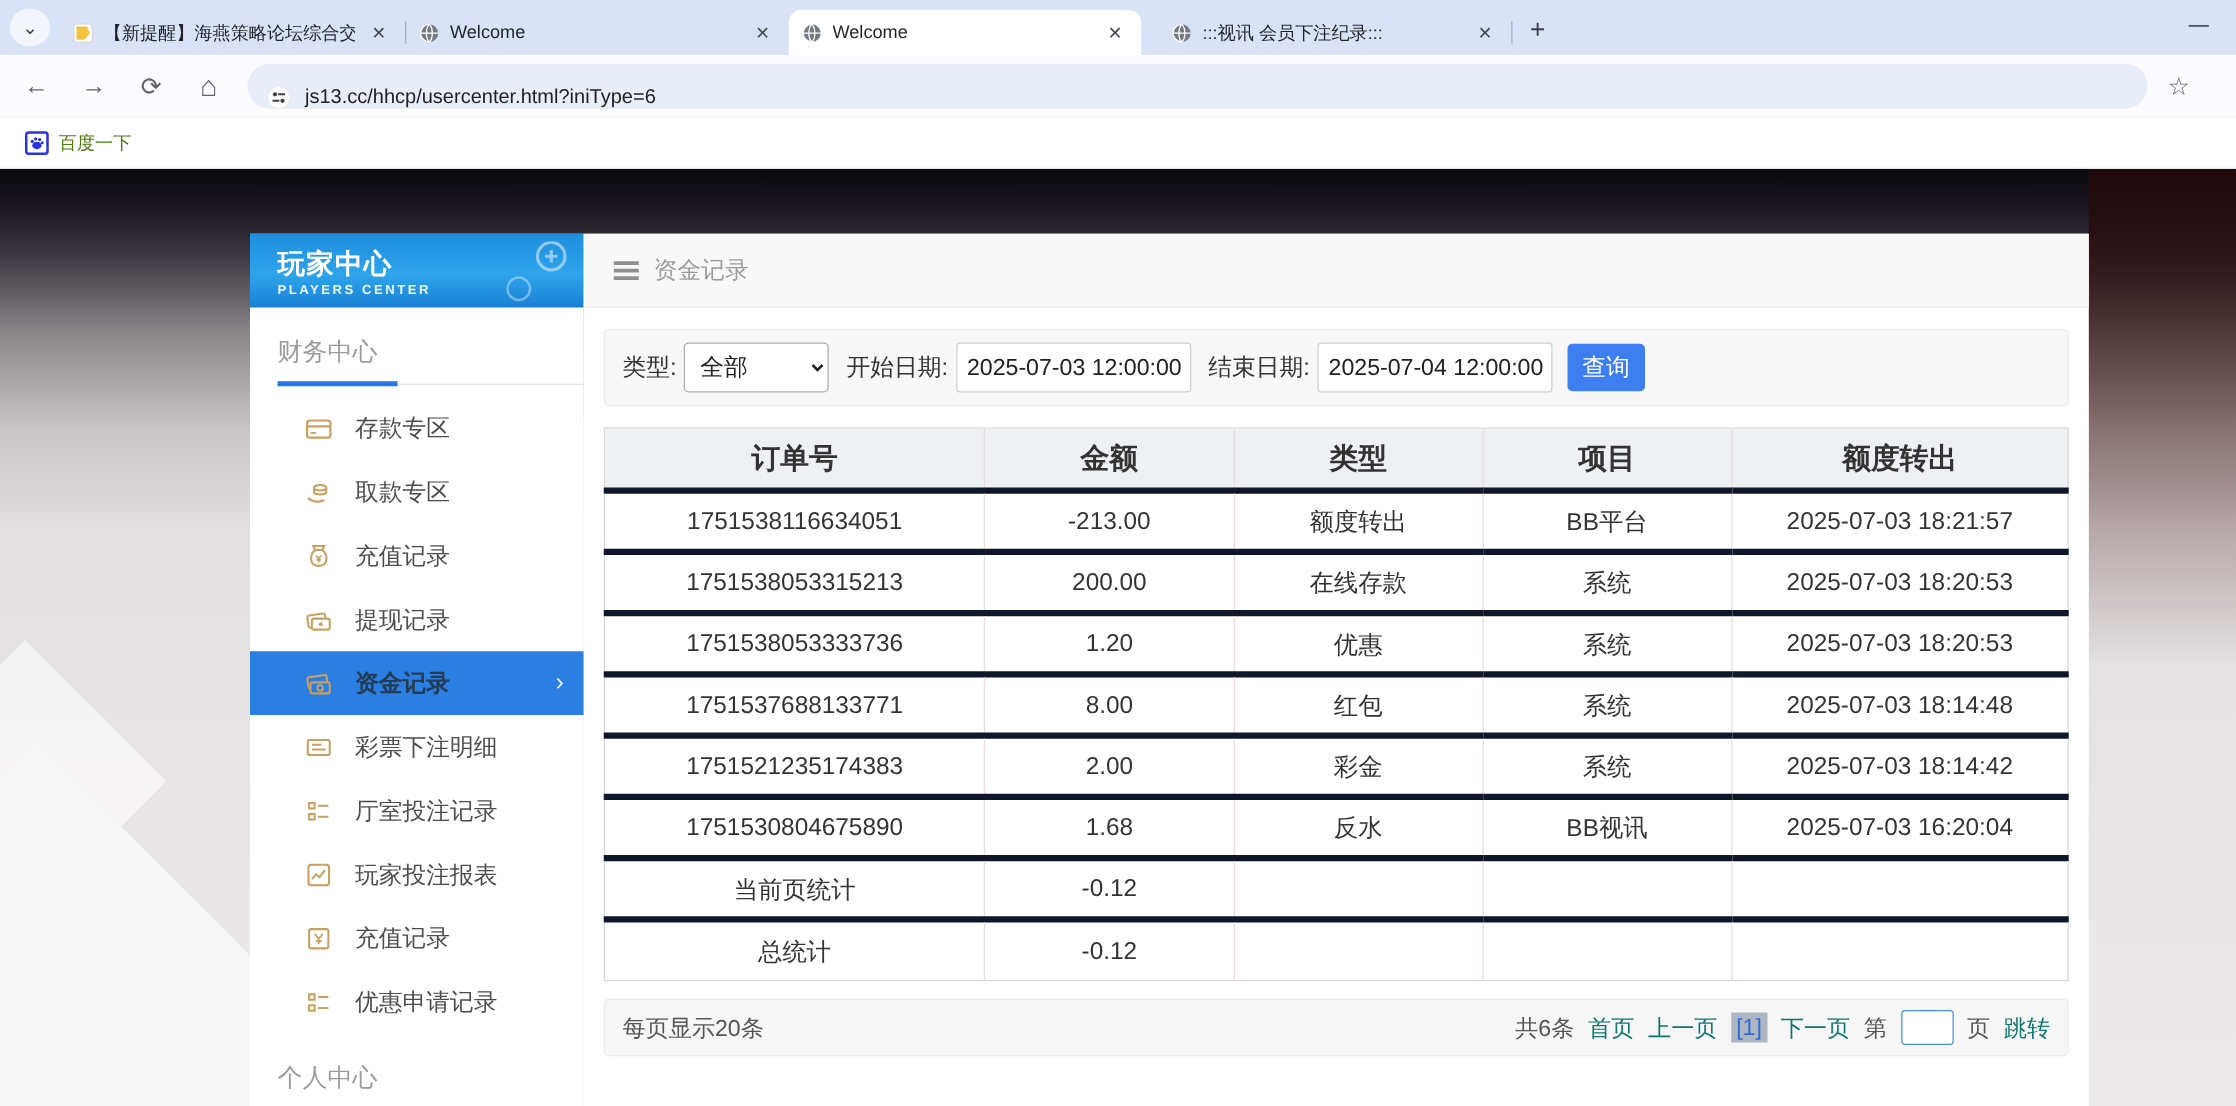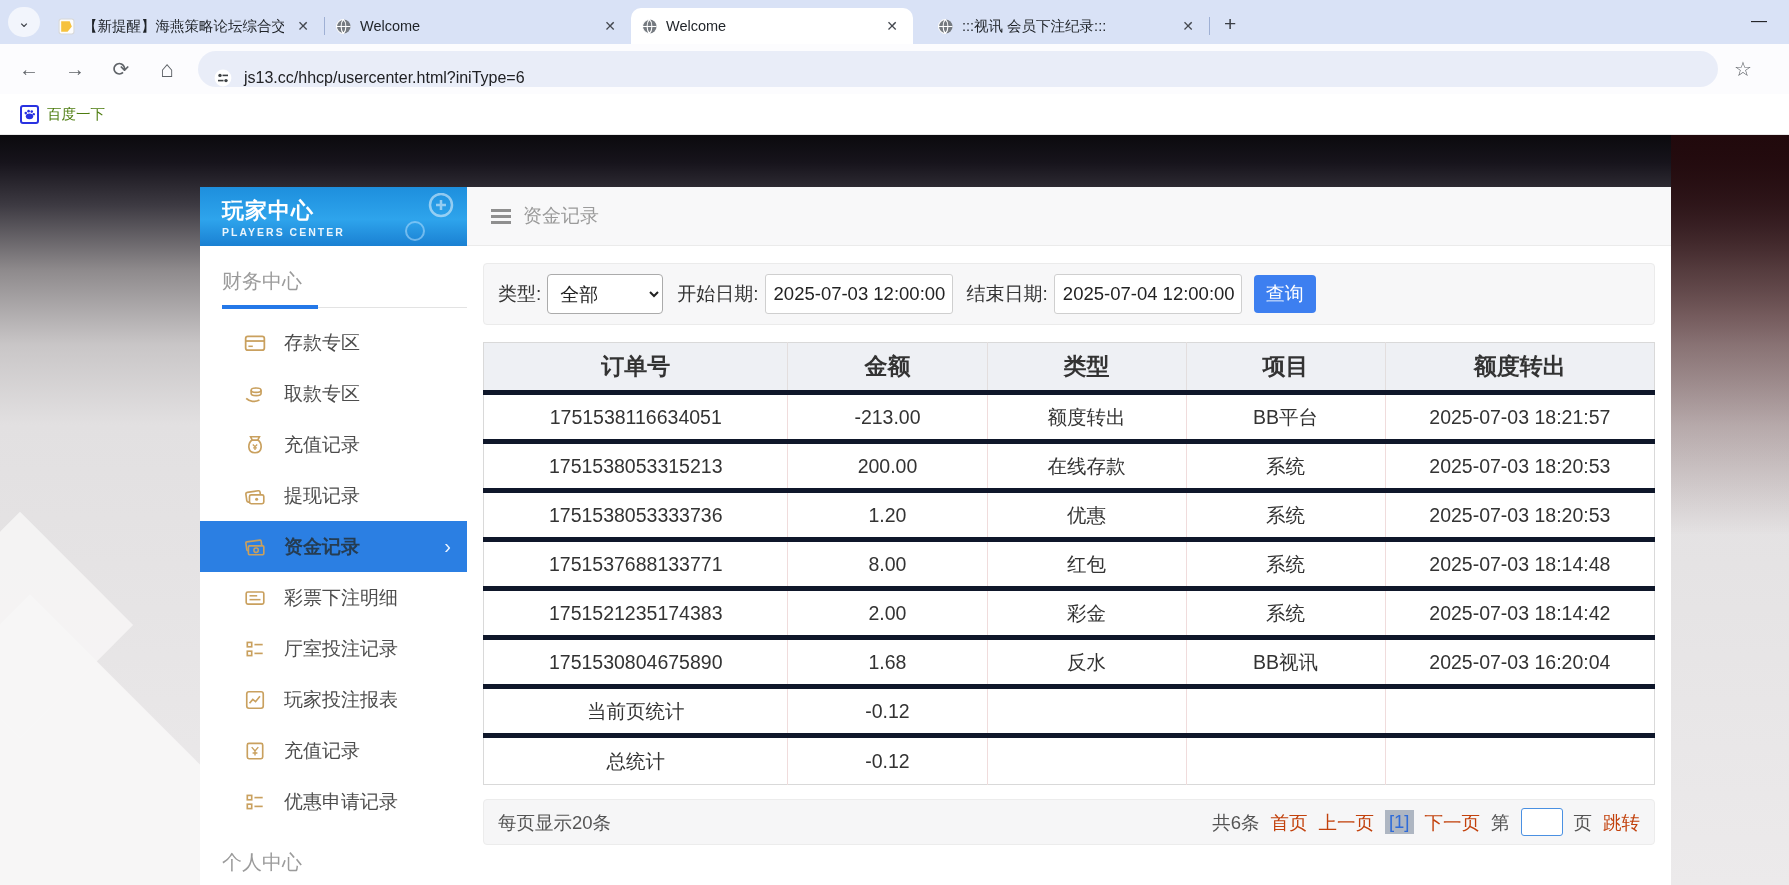--- a/index.html
+++ b/index.html
@@ -70,21 +70,21 @@
 
   table.funds { width:1172px; margin:17px 16px 0 16px; border-collapse:collapse; border:1px solid #d9d9d9; }
   table.funds th { height:50px; background:#eef0f4; font-size:23px; color:#333; font-weight:bold; border-bottom:2px solid #9aa0a6; border-left:1px solid #e3dede; }
   table.funds td { height:49px; text-align:center; font-size:19.5px; color:#333; border-top:5px solid #0f172a; border-left:1px solid #f0dcdc; }
   table.funds th:first-child, table.funds td:first-child { border-left:none; }
   .c1{width:26%;} .c2{width:17%;} .c3{width:17%;} .c4{width:17%;} .c5{width:23%;}
 
   .pager { margin:14px 16px 0 16px; height:46px; background:#f6f6f7; border:1px solid #ececec; border-radius:4px; display:flex; align-items:center; justify-content:space-between; padding:0 14px; }
   .pager-left { font-size:18.5px; color:#555; }
   .pager-right { display:flex; align-items:center; gap:11px; font-size:18.5px; color:#555; }
-  .pg-link { color:#c2410c; cursor:pointer; }
+  .pg-link { color:#0f766e; cursor:pointer; }
   .pg-cur { background:#aeb6c2; color:#2f6bd8; padding:1px 4px; cursor:default; }
   .pg-input { width:42px; height:28px; border:1px solid #4a90e2; border-radius:3px; background:#fff; font-size:17px; text-align:center; }
 </style>
 </head>
 <body>
 
 <div class="page-bg"></div>
 <div class="bg-right"></div>
 <div class="tri tri1"></div>
 <div class="tri tri2"></div>

